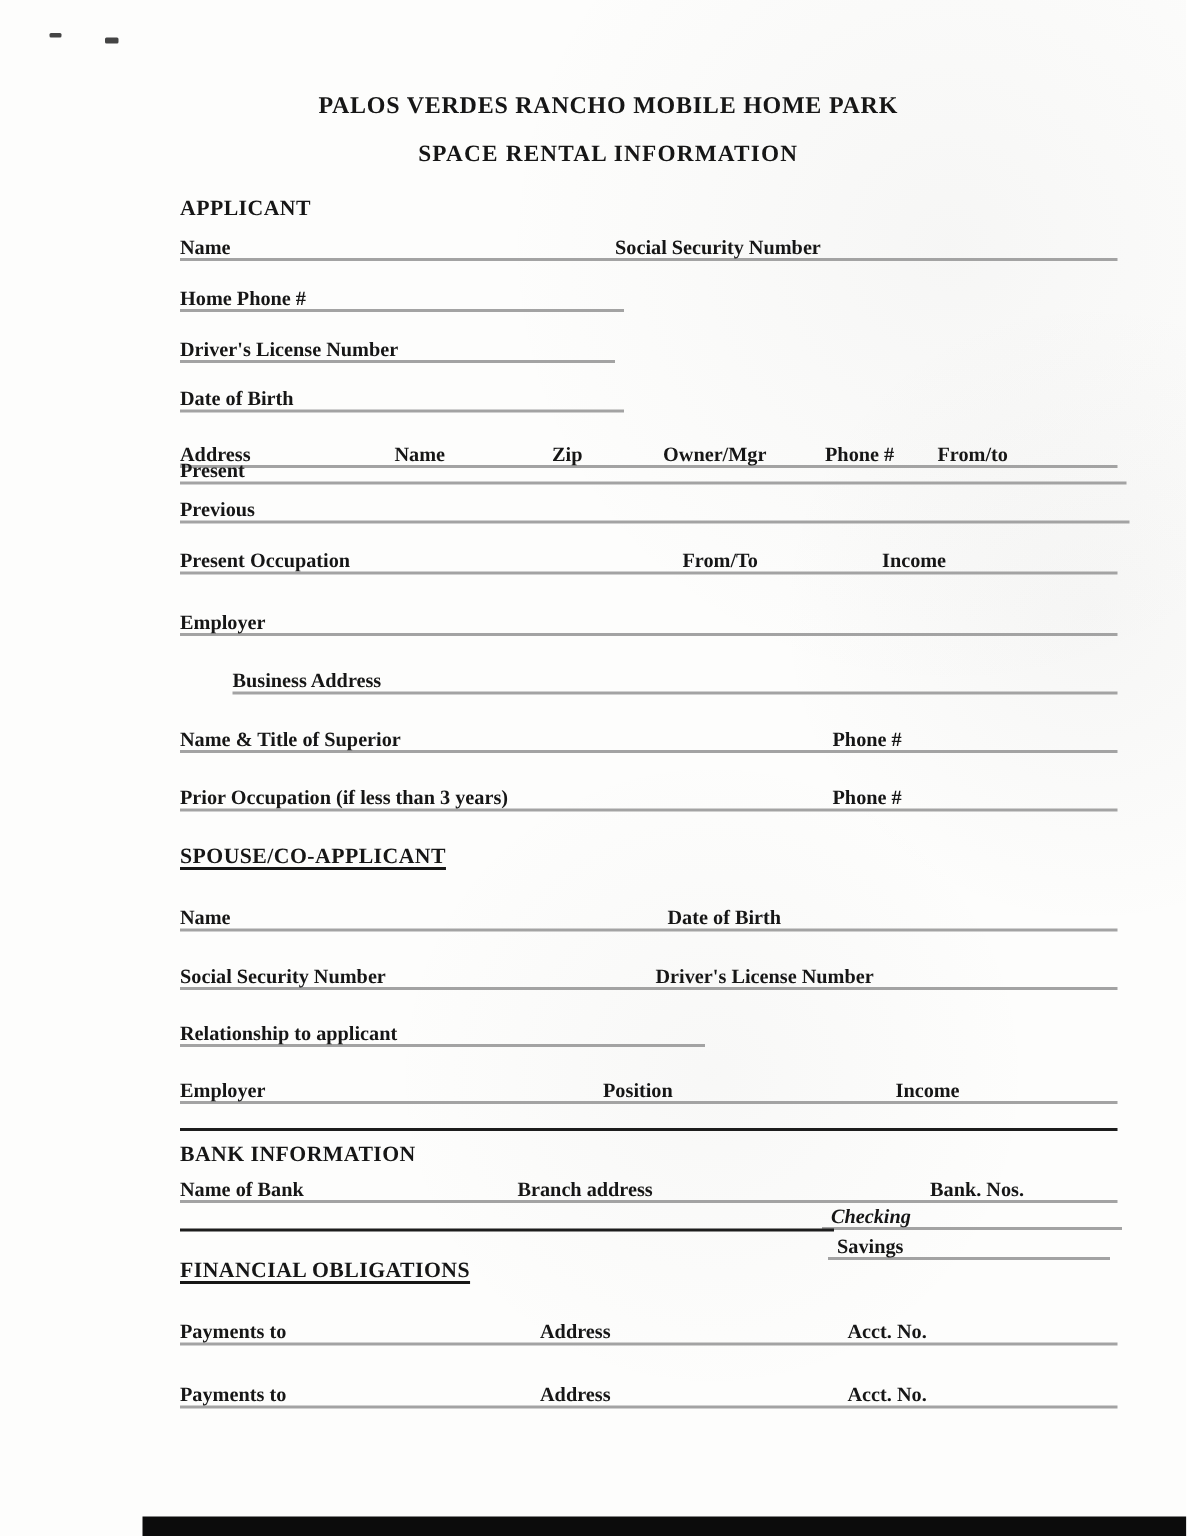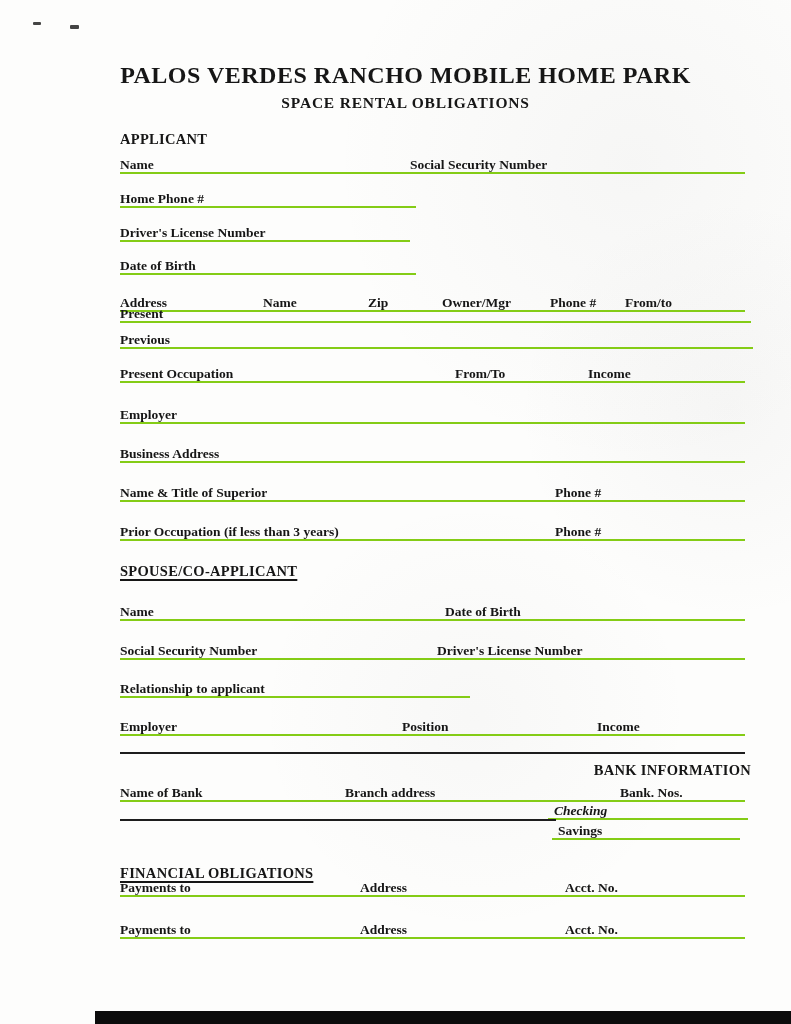--- a/index.html
+++ b/index.html
@@ -14,48 +14,48 @@
     content:""; position:absolute; inset:0; pointer-events:none;
     background:
       radial-gradient(circle at 80% 16%, rgba(120,120,120,.05), transparent 28%),
       radial-gradient(circle at 92% 40%, rgba(120,120,120,.05), transparent 22%),
       radial-gradient(circle at 60% 70%, rgba(120,120,120,.04), transparent 25%);
   }
   .title {
     position:absolute; left:90px; right:70px; text-align:center;
     font-weight:bold; letter-spacing:.5px; white-space:nowrap;
   }
-  .t-main { top:62px; font-size:24px; }
+  .t-main { top:62px; font-size:16px; }
   .t-sub  { top:94px; font-size:15.5px; letter-spacing:.8px; }
   .sec {
     position:absolute; font-weight:bold; font-size:14.5px; letter-spacing:.3px; white-space:nowrap;
   }
   .sec.u { text-decoration:underline; text-decoration-thickness:2px; text-underline-offset:3px; }
   .row {
     position:absolute; left:120px; right:46px; height:19px;
-    border-bottom:2px solid #84cc16;
+    border-bottom:2px solid #a3a3a3;
   }
   .row.short { right:auto; }
   .lbl {
     position:absolute; bottom:-1px; font-weight:bold; font-size:13.5px; white-space:nowrap;
   }
   .hline { position:absolute; height:2px; background:#1d1d1d; }
   .bar   { position:absolute; left:95px; right:0; top:1011px; height:13px; background:#0c0c0c; }
   .speck { position:absolute; background:#444; border-radius:1px; }
 </style>
 </head>
 <body>
 
 <div class="page">
 
   <div class="speck" style="left:33px; top:22px; width:8px; height:3px;"></div>
   <div class="speck" style="left:70px; top:25px; width:9px; height:4px;"></div>
 
   <div class="title t-main">PALOS VERDES RANCHO MOBILE HOME PARK</div>
-  <div class="title t-sub">SPACE RENTAL OBLIGATIONS</div>
+  <div class="title t-sub">SPACE RENTAL INFORMATION</div>
 
   <div class="sec" style="left:120px; top:131px;">APPLICANT</div>
 
   <div class="row" style="top:153px;">
     <span class="lbl" style="left:0;">Name</span>
     <span class="lbl" style="left:290px;">Social Security Number</span>
   </div>
 
   <div class="row short" style="top:187px; width:296px;">
     <span class="lbl" style="left:0;">Home Phone #</span>
@@ -87,21 +87,21 @@
   <div class="row" style="top:362px;">
     <span class="lbl" style="left:0;">Present Occupation</span>
     <span class="lbl" style="left:335px;">From/To</span>
     <span class="lbl" style="left:468px;">Income</span>
   </div>
 
   <div class="row" style="top:403px;">
     <span class="lbl" style="left:0;">Employer</span>
   </div>
 
-  <div class="row" style="top:442px;">
+  <div class="row" style="top:442px;margin-left:35px;">
     <span class="lbl" style="left:0;">Business Address</span>
   </div>
 
   <div class="row" style="top:481px;">
     <span class="lbl" style="left:0;">Name &amp; Title of Superior</span>
     <span class="lbl" style="left:435px;">Phone #</span>
   </div>
 
   <div class="row" style="top:520px;">
     <span class="lbl" style="left:0;">Prior Occupation (if less than 3 years)</span>
@@ -125,37 +125,37 @@
   </div>
 
   <div class="row" style="top:715px;">
     <span class="lbl" style="left:0;">Employer</span>
     <span class="lbl" style="left:270px;margin-left:12px;">Position</span>
     <span class="lbl" style="left:477px;">Income</span>
   </div>
 
   <div class="hline" style="left:120px; right:46px; top:752px;"></div>
 
-  <div class="sec" style="left:120px; right:40px; top:762px; text-align:right;">BANK INFORMATION</div>
+  <div class="sec" style="left:120px; right:40px; top:762px; text-align:left;">BANK INFORMATION</div>
 
   <div class="row" style="top:781px;">
     <span class="lbl" style="left:0;">Name of Bank</span>
     <span class="lbl" style="left:225px;">Branch address</span>
     <span class="lbl" style="left:500px;">Bank. Nos.</span>
   </div>
 
   <div class="row short" style="top:799px; left:548px; width:200px;">
     <span class="lbl" style="left:6px;font-style:italic;">Checking</span>
   </div>
   <div class="hline" style="left:120px; width:436px; top:819px;"></div>
   <div class="row short" style="top:819px; left:552px; width:188px;">
     <span class="lbl" style="left:6px;">Savings</span>
   </div>
 
-  <div class="sec u" style="left:120px; top:865px;text-align:center;">FINANCIAL OBLIGATIONS</div>
+  <div class="sec u" style="left:120px; top:839px;text-align:center;">FINANCIAL OBLIGATIONS</div>
 
   <div class="row" style="top:876px;">
     <span class="lbl" style="left:0;">Payments to</span>
     <span class="lbl" style="left:240px;">Address</span>
     <span class="lbl" style="left:445px;">Acct. No.</span>
   </div>
 
   <div class="row" style="top:918px;">
     <span class="lbl" style="left:0;">Payments to</span>
     <span class="lbl" style="left:240px;">Address</span>

